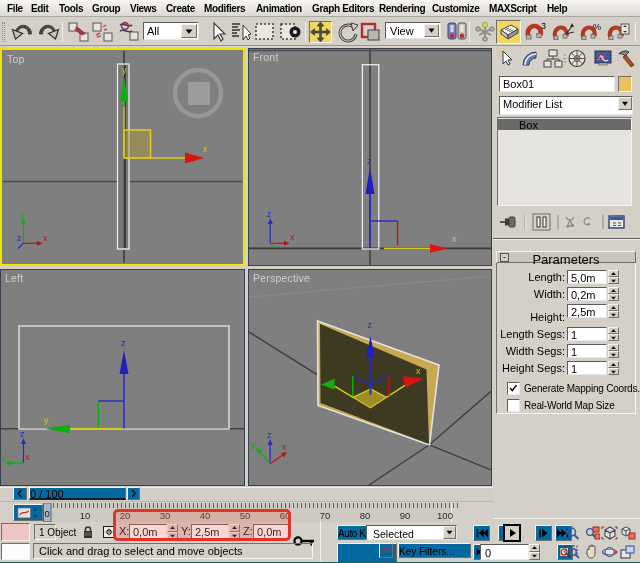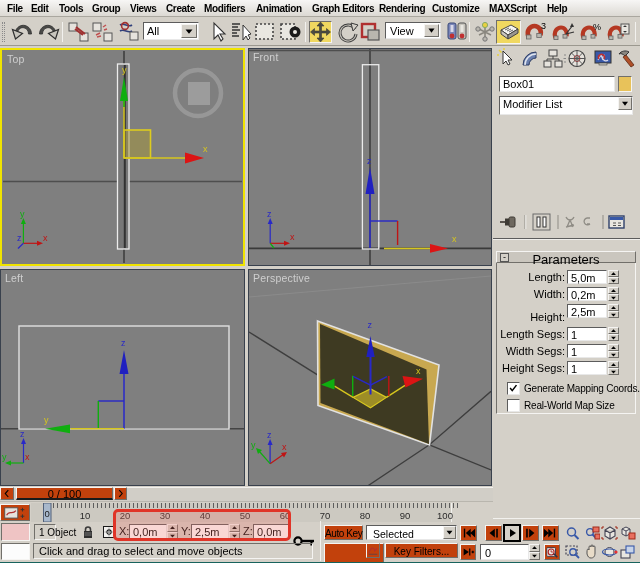--- a/index.html
+++ b/index.html
@@ -22,21 +22,21 @@
 
 
 #vparea { left:0; top:46px; width:493px; height:441px; background:#d4d0c8; }
 .vp { position:absolute; background:#7f7f7f; overflow:hidden; }
 .vplabel { position:absolute; left:4px; top:2px; color:#cfcfcf; font-size:10.5px; letter-spacing:0.2px; }
 
 
 #cpanel { left:493px; top:46px; width:147px; height:473px; background:#d4d0c8; }
 
 
-.btn { background:#c2410c; border:1px solid; border-color:#f5f4f2 #716f6a #716f6a #f5f4f2; font-size:11px; text-align:center; color:#000; }
+.btn { background:#0369a1; border:1px solid; border-color:#f5f4f2 #716f6a #716f6a #f5f4f2; font-size:11px; text-align:left; color:#000;margin-left:13px; }
 </style>
 </head>
 <body>
 <div id="menubar" class="abs">
 <span style="left:7px">File</span>
 <span style="left:31px">Edit</span>
 <span style="left:59px">Tools</span>
 <span style="left:92px">Group</span>
 <span style="left:130px">Views</span>
 <span style="left:166px">Create</span>
@@ -317,20 +317,23 @@
   <div class="abs field" style="left:6px;top:30px;width:116px;height:16px;font-size:11px;padding:1px 0 0 3px;">Box01</div>
   <div class="abs" style="left:125px;top:30px;width:14px;height:16px;background:#e8c25a;border:1px solid;border-color:#716f6a #f5f4f2 #f5f4f2 #716f6a;"></div>
 
   <div class="abs field" style="left:6px;top:50px;width:134px;height:15px;font-size:11px;padding:1px 0 16px 3px;">Modifier List</div>
   <div class="abs bevel-out" style="left:125px;top:51px;width:14px;height:13px;background:#d4d0c8;">
       <svg viewBox="0 0 14 13">
         <path d="M3.5 4.5 L10.5 4.5 L7 9 Z" fill="#000"></path>
       </svg>
     </div>
 
+  <div class="abs" style="left:4px;top:71px;width:135px;height:89px;background:#e4e3e0;border:1px solid;border-color:#716f6a #f5f4f2 #f5f4f2 #716f6a;">
+    <div style="position:absolute;left:0;top:1px;width:133px;height:11px;background:#6a6a6a;color:#000;font-size:11px;padding-left:21px;">Box</div>
+  </div>
 
   <svg class="abs" style="left:4px;top:167px" width="136" height="18" viewBox="0 0 136 18">
     <path d="M3 9 L9 9" stroke="#4a463f" stroke-width="1.8"></path>
       <rect x="8" y="5.5" width="4" height="7" fill="#3e3a34"></rect>
       <rect x="12" y="4" width="6" height="10" rx="1.5" fill="#6e685f" stroke="#3e3a34"></rect>
     <line x1="28" y1="2" x2="28" y2="16" stroke="#8f8c85"></line>
       <line x1="28.8" y1="2" x2="28.8" y2="16" stroke="#f2f1ee"></line>
     <rect x="36" y="1" width="17" height="16" fill="#d4d0c8" stroke="#6a6a6a" stroke-width="1"></rect>
     <rect x="40" y="4" width="3" height="10" fill="#fff" stroke="#333" stroke-width="1"></rect>
       <rect x="46" y="4" width="3" height="10" fill="#fff" stroke="#333" stroke-width="1"></rect>

